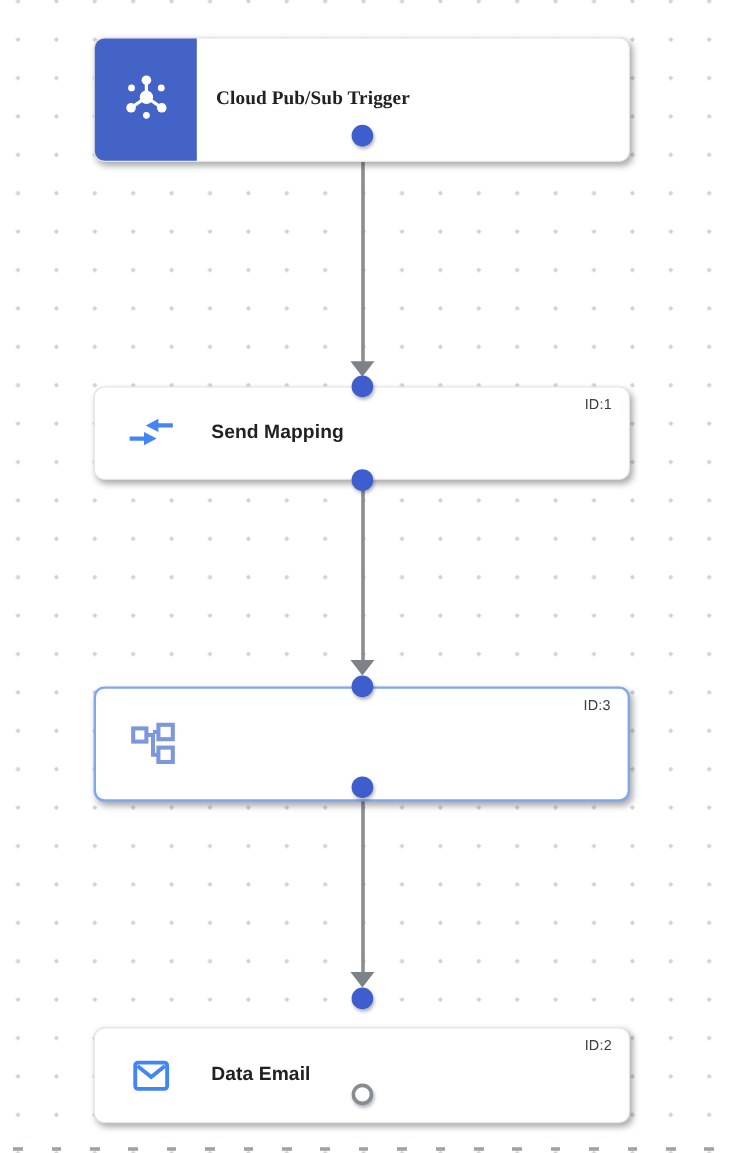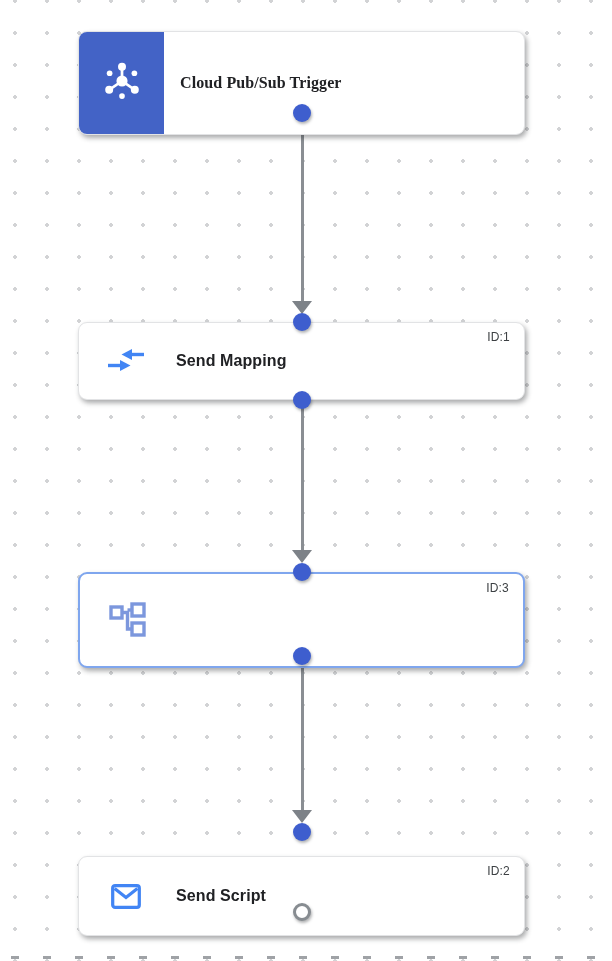--- a/index.html
+++ b/index.html
@@ -153,19 +153,19 @@
     <span class="id-label">ID:2</span>
     <div class="node-content">
       <span class="icon-box">
         <svg width="38" height="38" viewBox="0 0 40 40">
           <g stroke="#4285f4" stroke-width="3.4" fill="none">
             <rect x="6" y="9" width="28" height="23" rx="2.5"></rect>
             <path d="M8 12 L20 21.5 L32 12"></path>
           </g>
         </svg>
       </span>
-      <span class="node-title step-title">Send Script</span>
+      <span class="node-title step-title">Data Email</span>
     </div>
   </div>
   <div class="port" style="top:823px;"></div>
   <div class="port open" style="top:903px;"></div>
 
 </div>
 
 </body></html>

